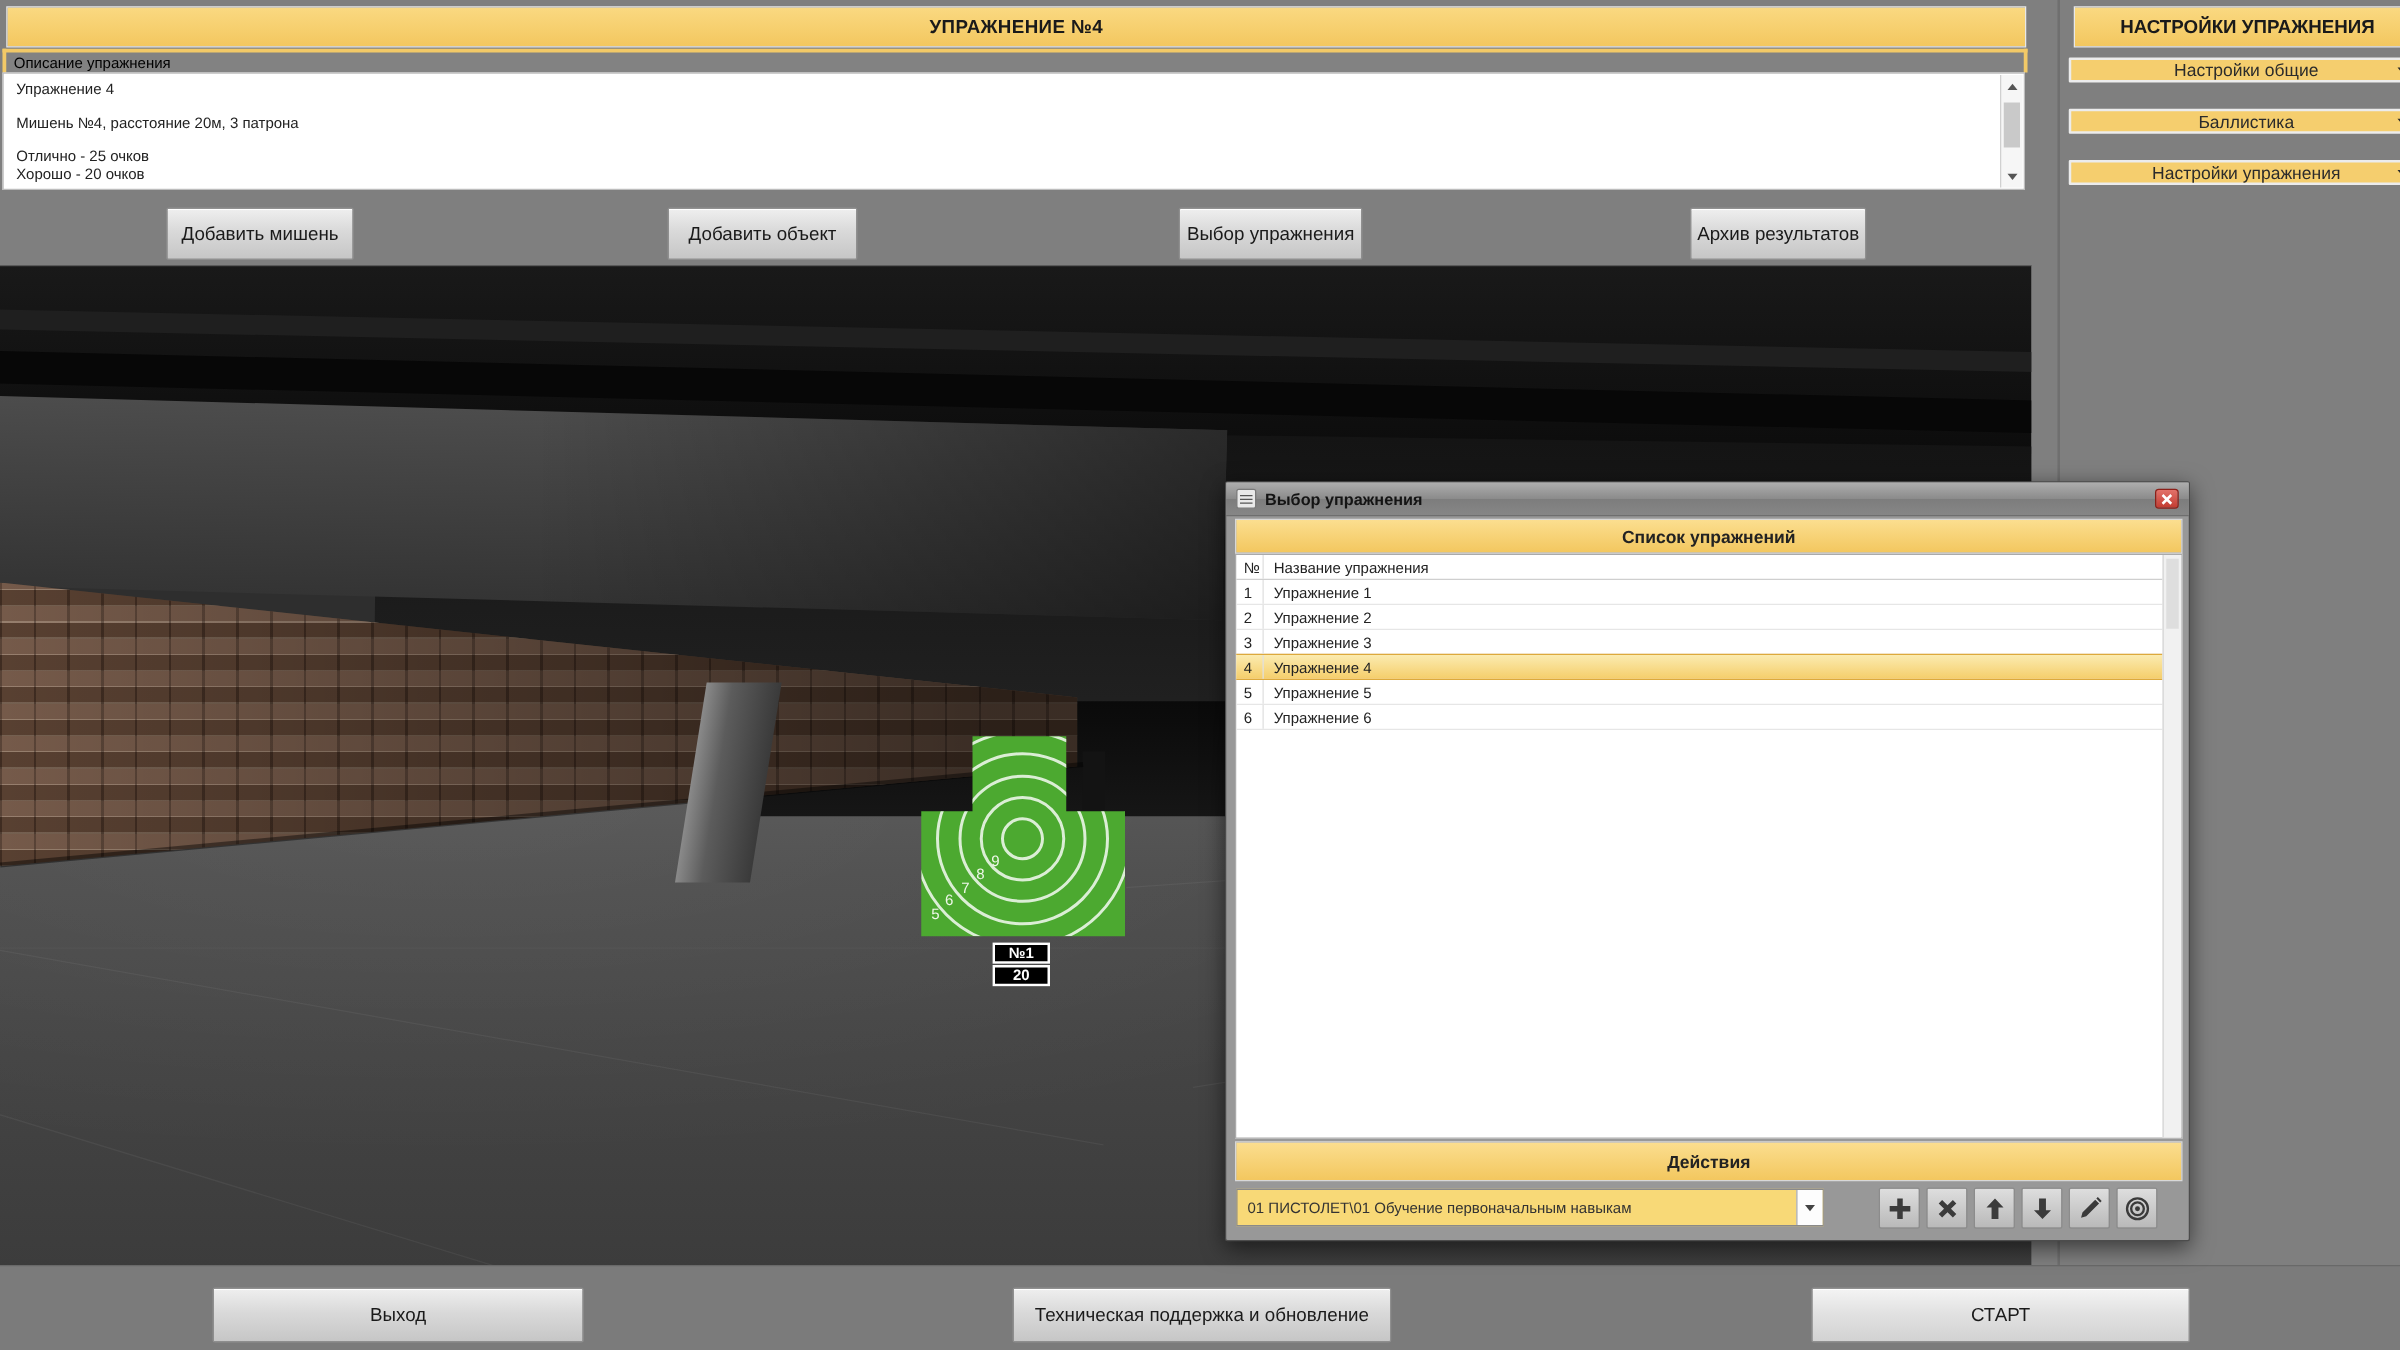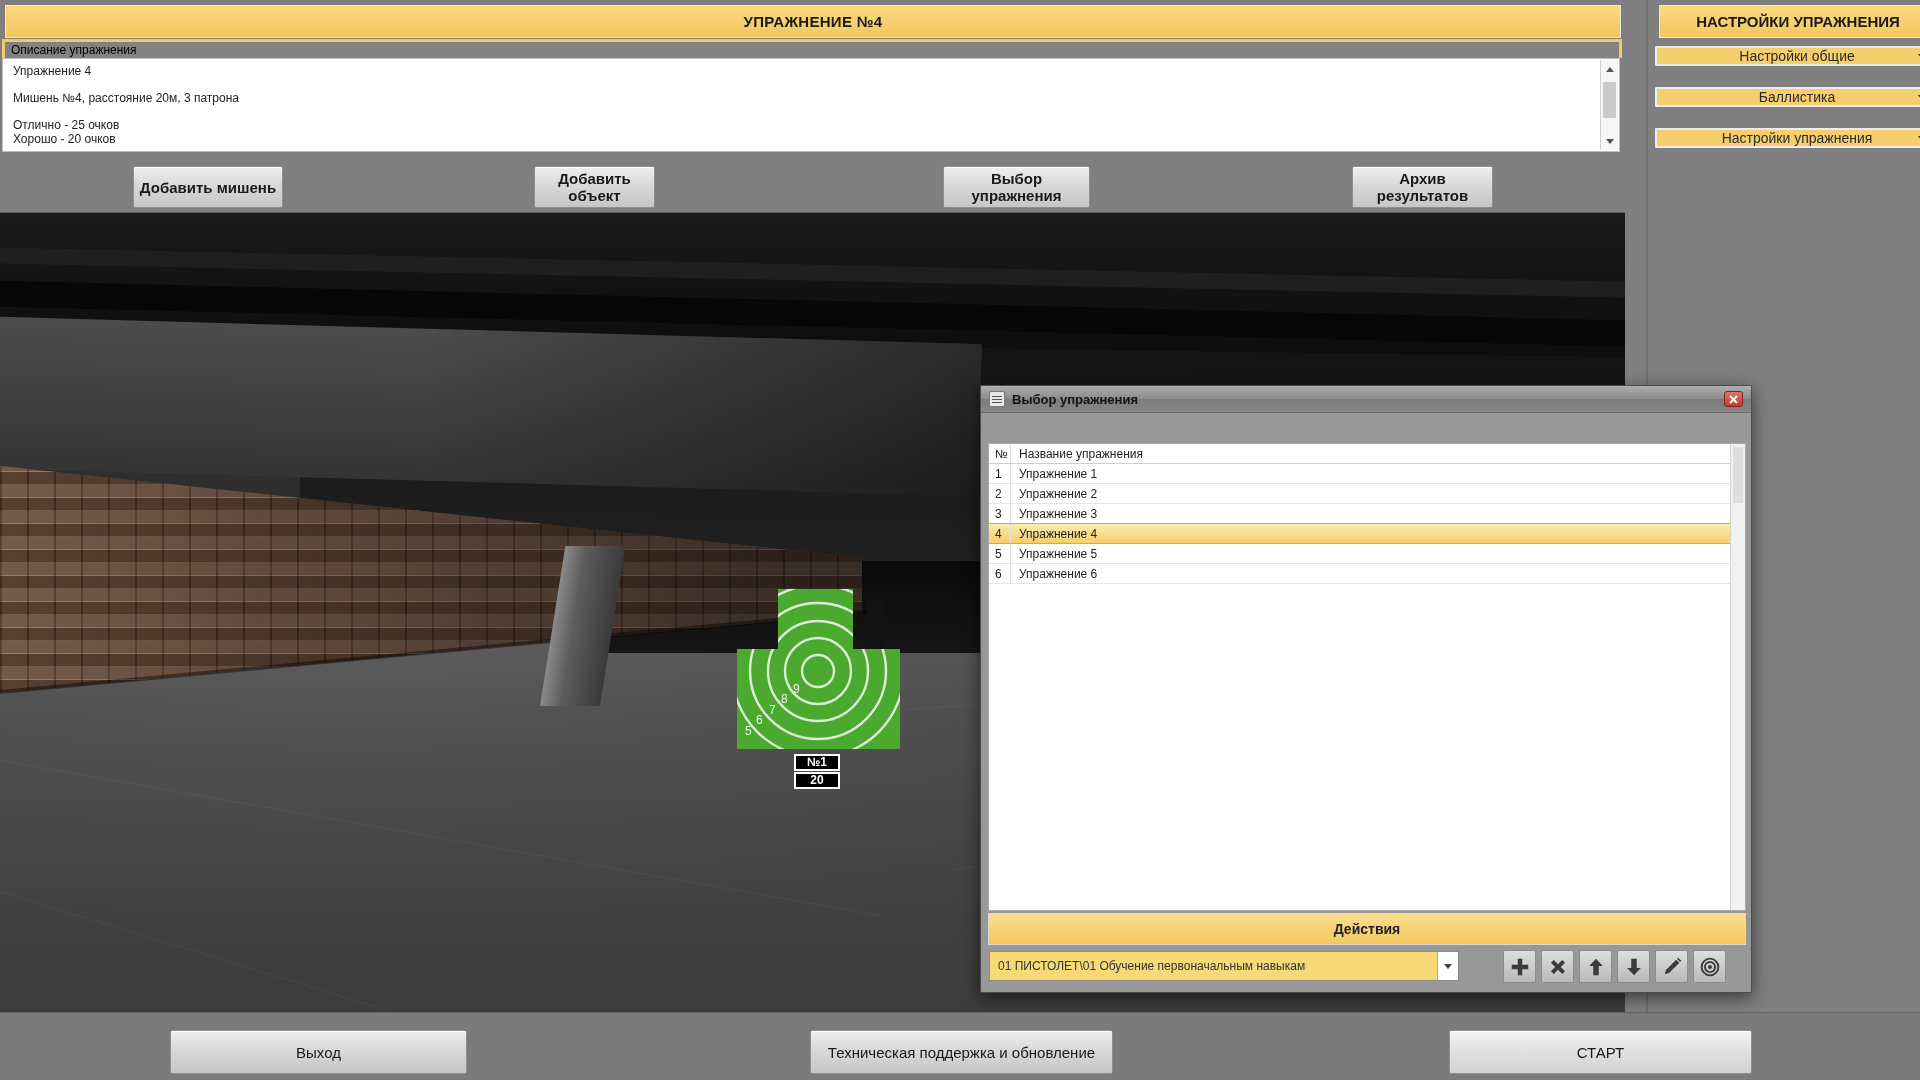--- a/index.html
+++ b/index.html
@@ -28,22 +28,22 @@
   .v-scroll .arr.up { top:2px; } .v-scroll .arr.down { bottom:2px; }
   .tri-up { width:0; height:0; border-left:4px solid transparent; border-right:4px solid transparent; border-bottom:5px solid #555; }
   .tri-down { width:0; height:0; border-left:4px solid transparent; border-right:4px solid transparent; border-top:5px solid #555; }
   .v-thumb { position:absolute; left:2px; top:22px; width:13px; height:36px; background:#c9c9c9; }
 
   
   .btn { background:linear-gradient(180deg,#efefef,#d9d9d9 45%,#c6c6c6);
     border:1px solid #8f8f8f; border-radius:2px; color:#1a1a1a;
     display:flex; align-items:center; justify-content:center; font-size:15px;
     box-shadow:inset 0 1px 0 #fff; cursor:default; }
-  .toolbar-btn { position:absolute; top:166px; height:42px;font-weight:bold; }
-  #tb0 { left:133px; width:150px; } #tb1 { left:534px; width:121px; }
+  .toolbar-btn { position:absolute; top:166px; height:42px; }
+  #tb0 { left:133px; width:150px; } #tb1 { left:534px; width:152px; }
   #tb2 { left:943px; width:147px; } #tb3 { left:1352px; width:141px; }
 
   
   .scene { position:absolute; left:0; top:212px; width:1625px; height:800px;
     background:#2e2e2e; overflow:hidden; border-top:1px solid #5a5a5a; }
   .sc { position:absolute; }
   .sc-top { left:0; top:0; width:100%; height:150px; background:linear-gradient(180deg,#191919,#0c0c0c); }
   .sc-beam1 { left:-20px; top:52px; width:1700px; height:16px; background:#1f1f1f; transform:rotate(1.2deg); }
   .sc-beam2 { left:-20px; top:88px; width:1700px; height:26px; background:#070707; transform:rotate(1.4deg); }
   .sc-mid { left:300px; top:135px; width:1330px; height:275px;
@@ -274,20 +274,21 @@
           <i></i>
         </span>
       <span class="dlg-title">Выбор упражнения</span>
       <span class="dlg-close">
         <svg width="9" height="9" viewBox="0 0 9 9">
             <path d="M1 1 L8 8 M8 1 L1 8" stroke="#fff" stroke-width="2"></path>
           </svg>
       </span>
     </div>
 
+    <div class="yellow-head" id="dlgListHead">Список упражнений</div>
 
     <div class="dlg-list">
       <div class="lrow head">
         <span class="c-num">№</span>
         <span class="c-name">Название упражнения</span>
       </div>
       <div class="lrow">
         <span class="c-num">1</span>
         <span class="c-name">Упражнение 1</span>
       </div>

